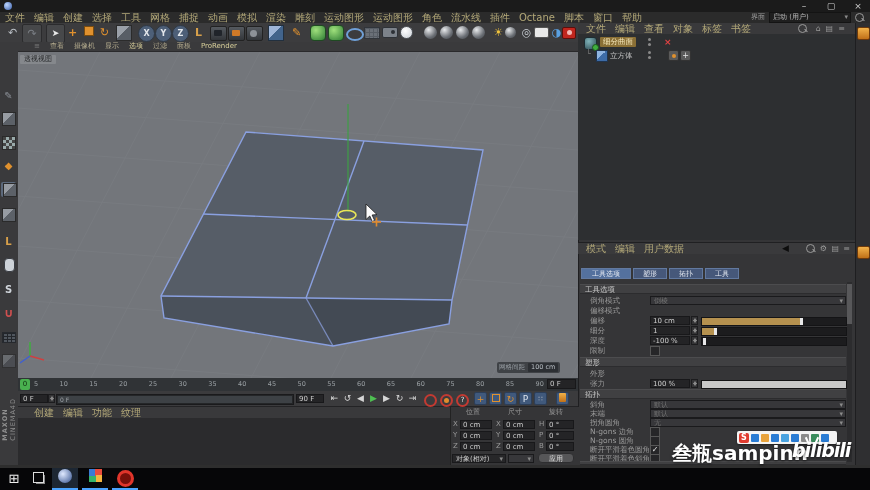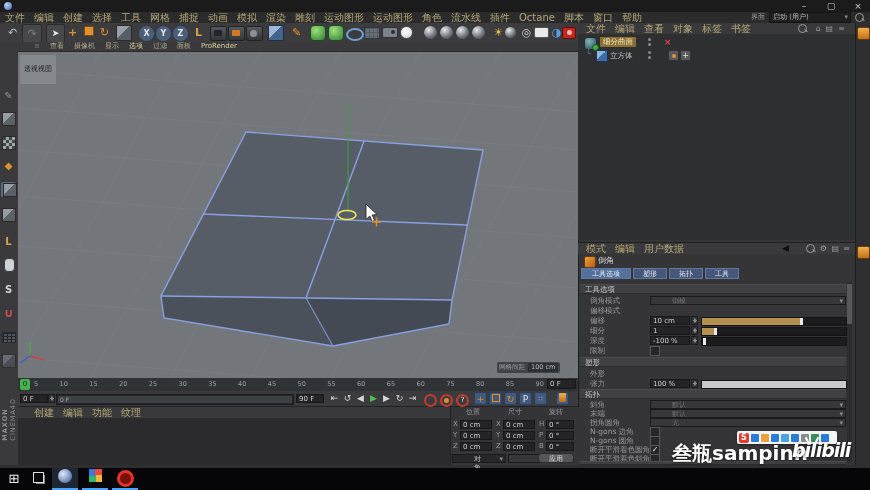--- a/index.html
+++ b/index.html
@@ -54,21 +54,21 @@
            background-size:6px 6px;background-position:0 0,3px 3px;border:1px solid #2a2a2a;width:12px;height:12px;left:2px}
   .activebg{background:#5c697c;border-radius:2px}
   .mouseico{width:9px;height:12px;left:4px;top:1px;border-radius:4px;background:#cdd2d8;border:1px solid #3a3e44}
   .gridico{width:12px;height:9px;left:2px;background-size:4px 3px;
      background-image:linear-gradient(#23262b 1px,transparent 1px),linear-gradient(90deg,#23262b 1px,transparent 1px);
      background-color:#50565e;border:1px solid #26292e}
   
   .vpmenu{left:18px;top:42px;width:560px;height:10px;background:#3a3a3c;display:flex;align-items:center;
           gap:10px;padding-left:16px;box-sizing:border-box;border-bottom:1px solid #2a2a2c}
   .vpmi{color:#b4ab8e;font-size:7px;white-space:nowrap}
-  .vplabel{left:20px;top:55px;background:#85888c;color:#26282a;font-size:7px;padding:11px 4px;border-radius:1px}
+  .vplabel{left:20px;top:55px;background:#85888c;color:#26282a;font-size:7px;padding:1px 4px;border-radius:1px}
   .gridspacing{left:497px;top:362px;height:11px;display:flex;align-items:center;background:#3f4246;
                border-radius:2px;padding:0 2px;gap:3px}
   .gridspacing .gl{color:#9aa0a6;font-size:6.5px}
   .gridspacing .gv{background:#2c2f33;color:#b7bdc3;font-size:6.5px;padding:1px 3px;border-radius:1px}
   
   .rpanel{left:578px;top:23px;width:277px;height:442px;background:#353537;border-left:1px solid #1f1f21}
   .ommenu{left:578px;top:23px;width:277px;height:11px;background:#39393b;display:flex;align-items:center;
           gap:9px;padding-left:8px;box-sizing:border-box}
   .omtree{left:578px;top:34px;width:277px;height:206px;background:#2d2f31}
   .omname-sel{background:#8a6f35;color:#f5e6b8;padding:0 3px;font-size:7.5px;line-height:10px;border-radius:1px}
@@ -81,21 +81,21 @@
           gap:9px;padding-left:8px;box-sizing:border-box;border-top:1px solid #202022}
   .amheader{left:578px;top:255px;width:277px;height:13px}
   .bevelicon{width:10px;height:10px;border-radius:2px;background:linear-gradient(135deg,#f0a23c,#b05f16);border:1px solid #6e3a0c}
   .tab{position:absolute;top:268px;height:11px;background:#46587a;border:1px solid #62799f;color:#e4e9f1;
        font-size:7px;text-align:center;line-height:11px;box-sizing:border-box}
   .tab.active{background:#54719e}
   .grp{position:absolute;left:580px;width:266px;height:10px;background:#404042;border-top:1px solid #4c4c4e;
        border-bottom:1px solid #2c2c2e;color:#c5c5c5;padding-left:5px;line-height:10px;font-size:7.5px;box-sizing:border-box}
   .amlabel{position:absolute;left:590px;color:#9a9a9a;font-size:7.5px}
   .dd{position:absolute;height:9px;background:#272729;border:1px solid #1a1a1c;color:#c9c9c9;font-size:7px;
-      line-height:9px;padding:0 21px;box-sizing:border-box}
+      line-height:9px;padding:0 3px;box-sizing:border-box}
   .dd::after{content:"▾";position:absolute;right:2px;top:0;color:#8c8c8c;font-size:7px}
   .dd.dis{background:#37373a;color:#707070}
   .valbox{position:absolute;height:9px;background:#242426;border:1px solid #18181a;color:#cdcdcd;
           font-size:7px;line-height:9px;padding:0 2px;box-sizing:border-box}
   .spin{position:absolute;width:7px;height:9px;background:#343436;border:1px solid #1c1c1e;box-sizing:border-box}
   .spin::before{content:"";position:absolute;left:1px;top:1px;border-left:2px solid transparent;border-right:2px solid transparent;border-bottom:3px solid #8c8c8c}
   .spin::after{content:"";position:absolute;left:1px;bottom:1px;border-left:2px solid transparent;border-right:2px solid transparent;border-top:3px solid #8c8c8c}
   .sl{position:absolute;height:7px;background:#1c1c1e;border:1px solid #141416}
   .sl .fill{position:absolute;left:0;top:0;bottom:0;background:#b5914f}
   .sl .knob{position:absolute;top:0;bottom:0;width:3px;background:#e8e8e8}
@@ -362,24 +362,20 @@
   <div class="abs ammenu">
     <span class="mi">模式</span>
     <span class="mi">编辑</span>
     <span class="mi">用户数据</span>
     <span style="position:absolute;right:66px" class="navarrow">◀</span>
     <span style="position:absolute;right:40px" class="searchico"></span>
     <span style="position:absolute;right:28px;color:#9a9a9a">⚙</span>
     <span style="position:absolute;right:16px;color:#9a9a9a">▤</span>
     <span style="position:absolute;right:5px;color:#9a9a9a">≡</span>
   </div>
-  <div class="abs amheader">
-    <span class="abs bevelicon" style="left:6px;top:1px"></span>
-    <span class="abs" style="left:20px;top:2px;color:#dcdcdc;font-size:8px">倒角</span>
-  </div>
   <div class="tab active" style="left:581px;width:50px">工具选项</div>
   <div class="tab" style="left:633px;width:34px">塑形</div>
   <div class="tab" style="left:669px;width:34px">拓扑</div>
   <div class="tab" style="left:705px;width:34px">工具</div>
 
   <div class="grp" style="top:284px">工具选项</div>
 
   <div class="amlabel" style="top:297px">倒角模式</div>
   <div class="dd dis" style="left:650px;top:296px;width:196px">倒棱</div>
 

